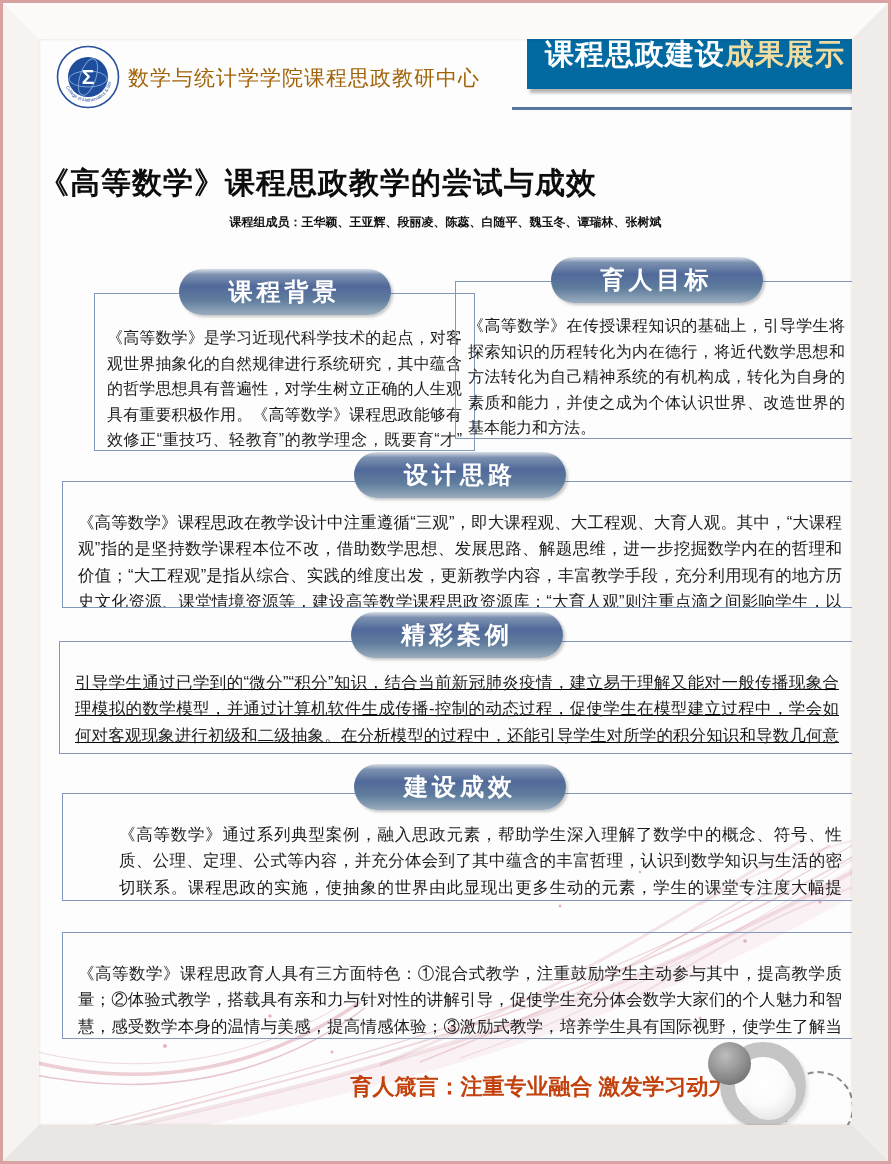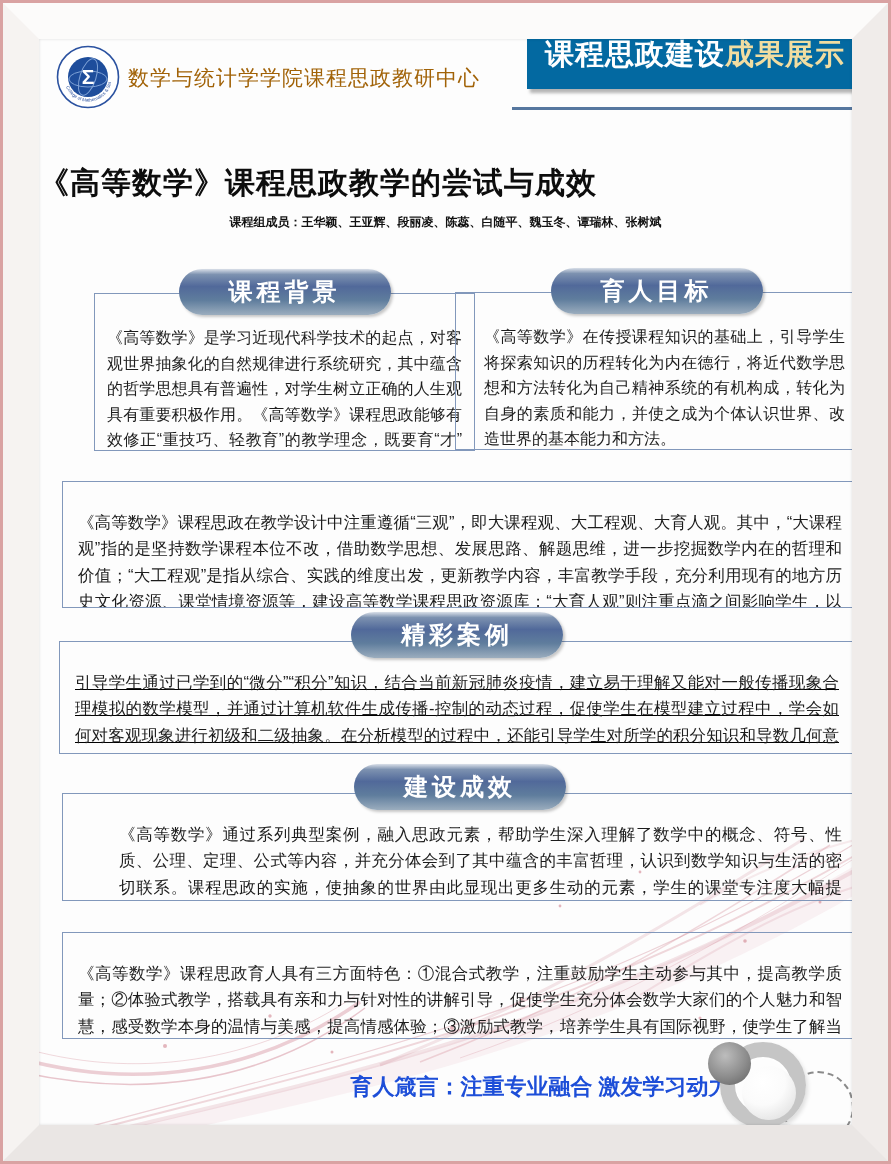--- a/index.html
+++ b/index.html
@@ -42,28 +42,28 @@
     border-radius:23px;text-align:center;line-height:46px;z-index:3;
     background:linear-gradient(180deg,#d9dfe8 0%,#7d92b0 12%,#51699a 38%,#5f7d9d 68%,#9badbe 100%);
     box-shadow:2px 2px 3px rgba(0,0,0,.22);}
   .pill span{color:#fff;font-size:24px;font-weight:800;letter-spacing:4px;}
   .box-half .pill{top:-25px;}
   .box-full .pill{top:-30px;}
   .box p{margin:0;text-align:justify;color:#1c1c1c;line-height:1.6;font-weight:500;overflow:hidden;}
   .box-half p{padding:31px 12px 8px;font-size:16px;height:100%;}
   .box-full p{padding:27px 15px 8px;font-size:16.5px;height:100%;}
   #box1{left:62px;top:293px;width:381px;height:158px;margin-left:32px;}
-  #box2{left:455px;top:292px;width:403px;height:158px;padding-left:16px;}
+  #box2{left:455px;top:281px;width:403px;height:158px;}
   #box3{left:62px;top:481px;width:796px;height:127px;}
   #box4{left:59px;top:641px;width:796px;height:113px;text-decoration:underline;}
   #box5{left:62px;top:793px;width:796px;height:108px;padding-left:41px;}
   #box6{left:62px;top:932px;width:796px;height:107px;}
   
   .motto{position:absolute;top:1072px;left:calc(50% + 95px);transform:translateX(-50%);
-    font-size:22px;font-weight:800;color:#1d4ed8;z-index:4;white-space:nowrap;}
+    font-size:22px;font-weight:800;color:#c2410c;z-index:4;white-space:nowrap;}
 </style>
 </head>
 <body>
 
 <div class="poster">
 
   <svg class="swoosh" viewBox="0 0 891 1164">
     <path d="M40,1150 C320,1080 580,1035 889,845 L889,875 C580,1060 320,1100 40,1160 Z" fill="#d98d99" opacity="0.10"></path>
     <g fill="none" stroke="#cf8090">
       <path d="M40,1148 C300,1085 560,1040 888,852" stroke-width="4" opacity="0.20"></path>
@@ -120,20 +120,21 @@
     <div class="pill"><span>课程背景</span></div>
     <p>《高等数学》是学习近现代科学技术的起点，对客观世界抽象化的自然规律进行系统研究，其中蕴含的哲学思想具有普遍性，对学生树立正确的人生观具有重要积极作用。《高等数学》课程思政能够有效修正“重技巧、轻教育”的教学理念，既要育“才”重“器”，还要育“人”重“德”。</p>
   </section>
 
   <section class="box box-half" id="box2">
     <div class="pill"><span>育人目标</span></div>
     <p>《高等数学》在传授课程知识的基础上，引导学生将探索知识的历程转化为内在德行，将近代数学思想和方法转化为自己精神系统的有机构成，转化为自身的素质和能力，并使之成为个体认识世界、改造世界的基本能力和方法。</p>
   </section>
 
   <section class="box box-full" id="box3">
+    <div class="pill"><span>设计思路</span></div>
     <p>《高等数学》课程思政在教学设计中注重遵循“三观”，即大课程观、大工程观、大育人观。其中，“大课程观”指的是坚持数学课程本位不改，借助数学思想、发展思路、解题思维，进一步挖掘数学内在的哲理和价值；“大工程观”是指从综合、实践的维度出发，更新教学内容，丰富教学手段，充分利用现有的地方历史文化资源、课堂情境资源等，建设高等数学课程思政资源库；“大育人观”则注重点滴之间影响学生，以行导人，以理育人，以事服人，以情感人，以文化人。</p>
   </section>
 
   <section class="box box-full" id="box4">
     <div class="pill"><span>精彩案例</span></div>
     <p>引导学生通过已学到的“微分”“积分”知识，结合当前新冠肺炎疫情，建立易于理解又能对一般传播现象合理模拟的数学模型，并通过计算机软件生成传播-控制的动态过程，促使学生在模型建立过程中，学会如何对客观现象进行初级和二级抽象。在分析模型的过程中，还能引导学生对所学的积分知识和导数几何意义形成生动印象，提高学生对数学魅力的感知。在此基础上，进一步通过“危”与“机”的对立和统一，让学生认识到只有择机进取，才能转危为安的朴素道理。</p>
   </section>
 
   <section class="box box-full" id="box5">
     <div class="pill"><span>建设成效</span></div>

